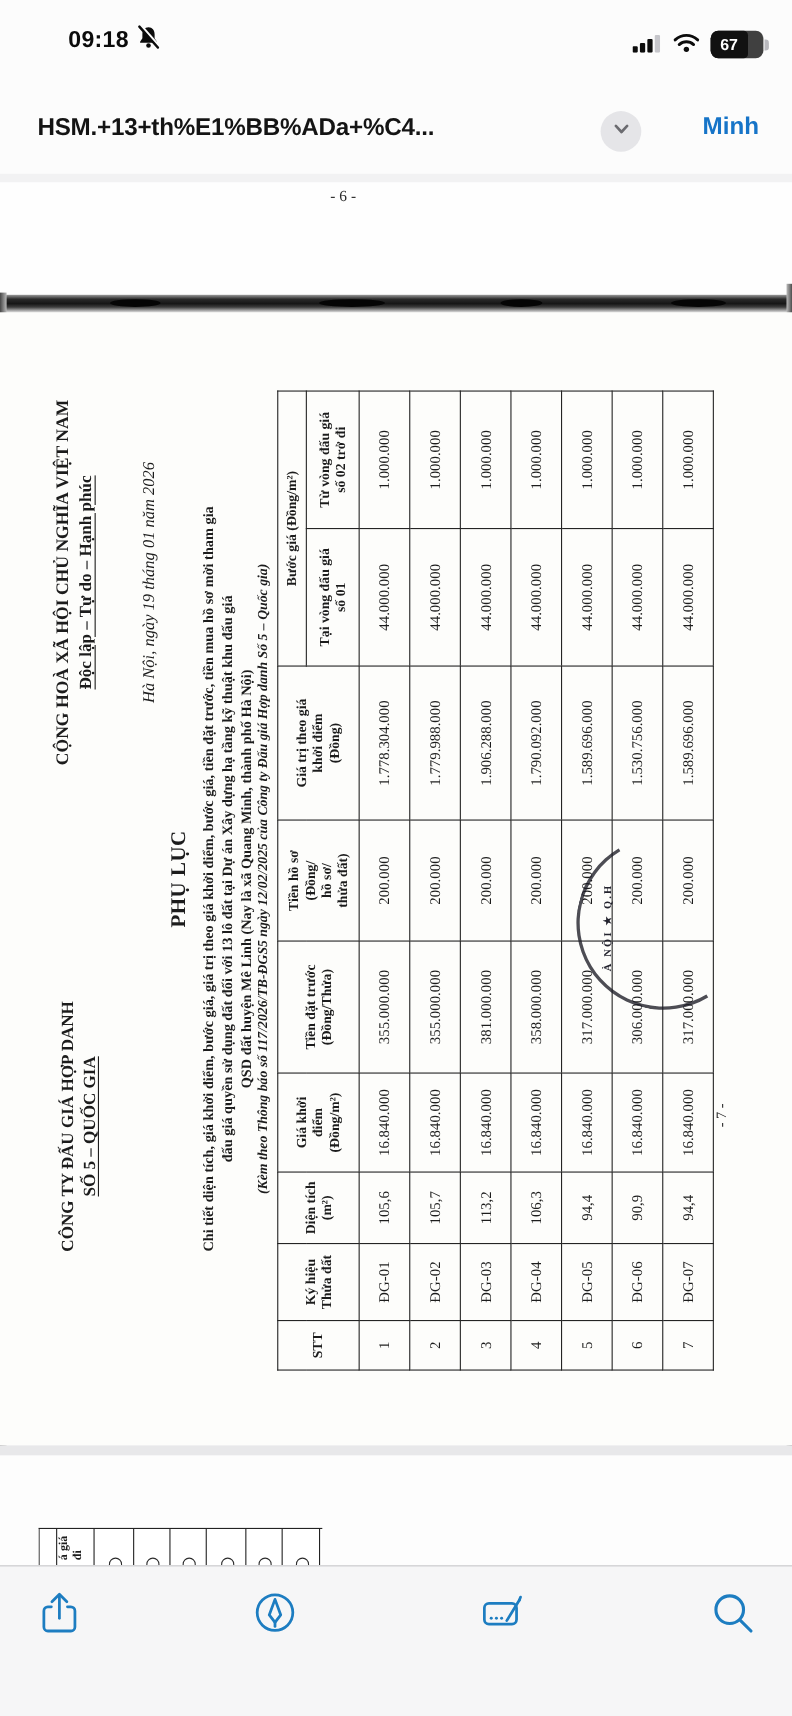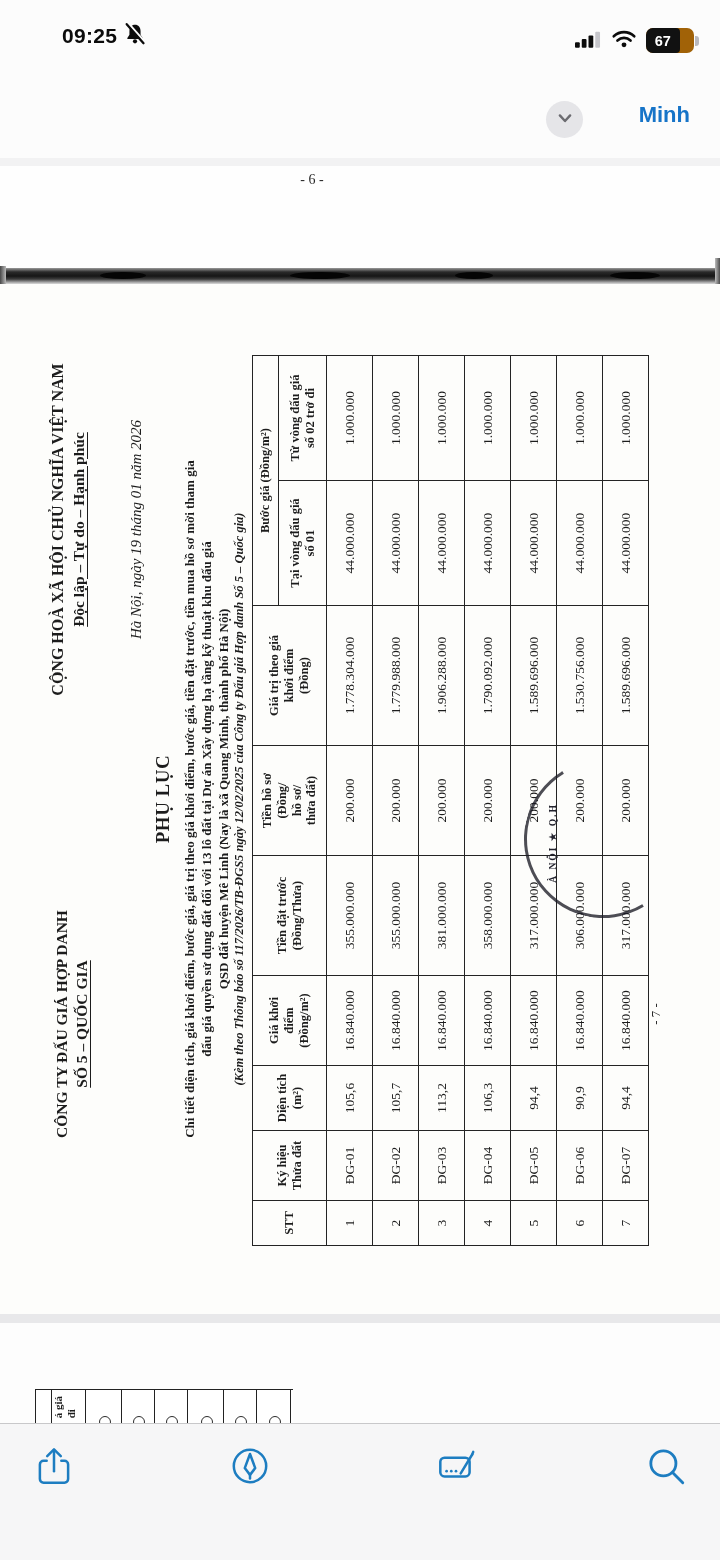--- a/index.html
+++ b/index.html
@@ -4,21 +4,21 @@
 <style>
   html,body{margin:0;padding:0}
   body{width:720px;height:1560px;position:relative;overflow:hidden;background:#fff;
        font-family:"Liberation Sans",sans-serif;-webkit-font-smoothing:antialiased}
 
   
   .status-bar{position:absolute;top:0;left:0;width:720px;height:88px;background:#fcfcfc}
   .sb-left{position:absolute;left:62px;top:22px;display:flex;align-items:center;gap:6px}
   .sb-time{font-size:21px;font-weight:700;color:#0b0b0b;letter-spacing:.3px}
   .sb-right{position:absolute;right:26px;top:28px;display:flex;align-items:center;gap:9px}
-  .battery{position:relative;width:48px;height:25px;border-radius:7px;background:#a16207;overflow:visible}
+  .battery{position:relative;width:48px;height:25px;border-radius:7px;background:#404040;overflow:visible}
   .battery .fill{position:absolute;left:0;top:0;height:100%;width:70%;background:#111;border-radius:7px 4px 4px 7px}
   .battery .pct{position:absolute;left:0;top:0;width:70%;height:100%;display:flex;align-items:center;justify-content:center;
                 color:#fff;font-size:14.5px;font-weight:700}
   .battery .nub{position:absolute;right:-5px;top:7.5px;width:3.6px;height:10px;background:#b9b9be;border-radius:0 3px 3px 0}
 
   
   .nav-bar{position:absolute;top:88px;left:0;width:720px;height:70px;background:#fcfcfc}
   .nav-title{position:absolute;left:34px;top:15px;width:480px;font-size:22px;font-weight:600;color:#141414;
              white-space:nowrap;overflow:hidden;letter-spacing:-.2px}
   .chevron-btn{position:absolute;left:546px;top:13px;width:37px;height:37px;border-radius:50%;background:#e5e5e8;
@@ -85,21 +85,21 @@
   
   .toolbar{position:absolute;top:1423px;left:0;width:720px;height:137px;background:#f6f6f7;
            border-top:1px solid #c8c8ca;box-sizing:border-box}
   .tb-btn{position:absolute;top:18px;width:52px;height:52px;display:flex;align-items:center;justify-content:center}
 </style>
 </head>
 <body>
 
 <div class="status-bar">
   <div class="sb-left">
-    <span class="sb-time">09:25</span>
+    <span class="sb-time">09:18</span>
     <span>
       <svg width="24" height="24" viewBox="0 0 22 22">
         <path d="M11 2.6c-3.1 0-5.1 2.4-5.1 5.9v3.2L4 14.6v.9h14v-.9l-1.9-2.9V8.5c0-3.5-2-5.9-5.1-5.9z" fill="#0c0c0c"></path>
         <circle cx="11" cy="17.7" r="1.9" fill="#0c0c0c"></circle>
         <line x1="4.6" y1="1" x2="20" y2="18.4" stroke="#fcfcfc" stroke-width="2.2"></line>
         <line x1="3.4" y1="2" x2="18.8" y2="19.4" stroke="#0c0c0c" stroke-width="2.1" stroke-linecap="round"></line>
       </svg>
     </span>
   </div>
   <div class="sb-right">
@@ -120,20 +120,21 @@
     </span>
     <span class="battery">
       <span class="fill"></span>
       <span class="pct">67</span>
       <span class="nub"></span>
     </span>
   </div>
 </div>
 
 <div class="nav-bar">
+  <div class="nav-title">HSM.+13+th%E1%BB%ADa+%C4...</div>
   <div class="chevron-btn">
     <span>
       <svg width="24" height="24" viewBox="0 0 28 28">
         <polyline points="8,11 14,17.5 20,11" stroke="#6b6b70" stroke-width="2.8" fill="none" stroke-linecap="round" stroke-linejoin="round"></polyline>
       </svg>
     </span>
   </div>
   <div class="done-btn">Minh</div>
 </div>
 <div class="nav-hairline"></div>

